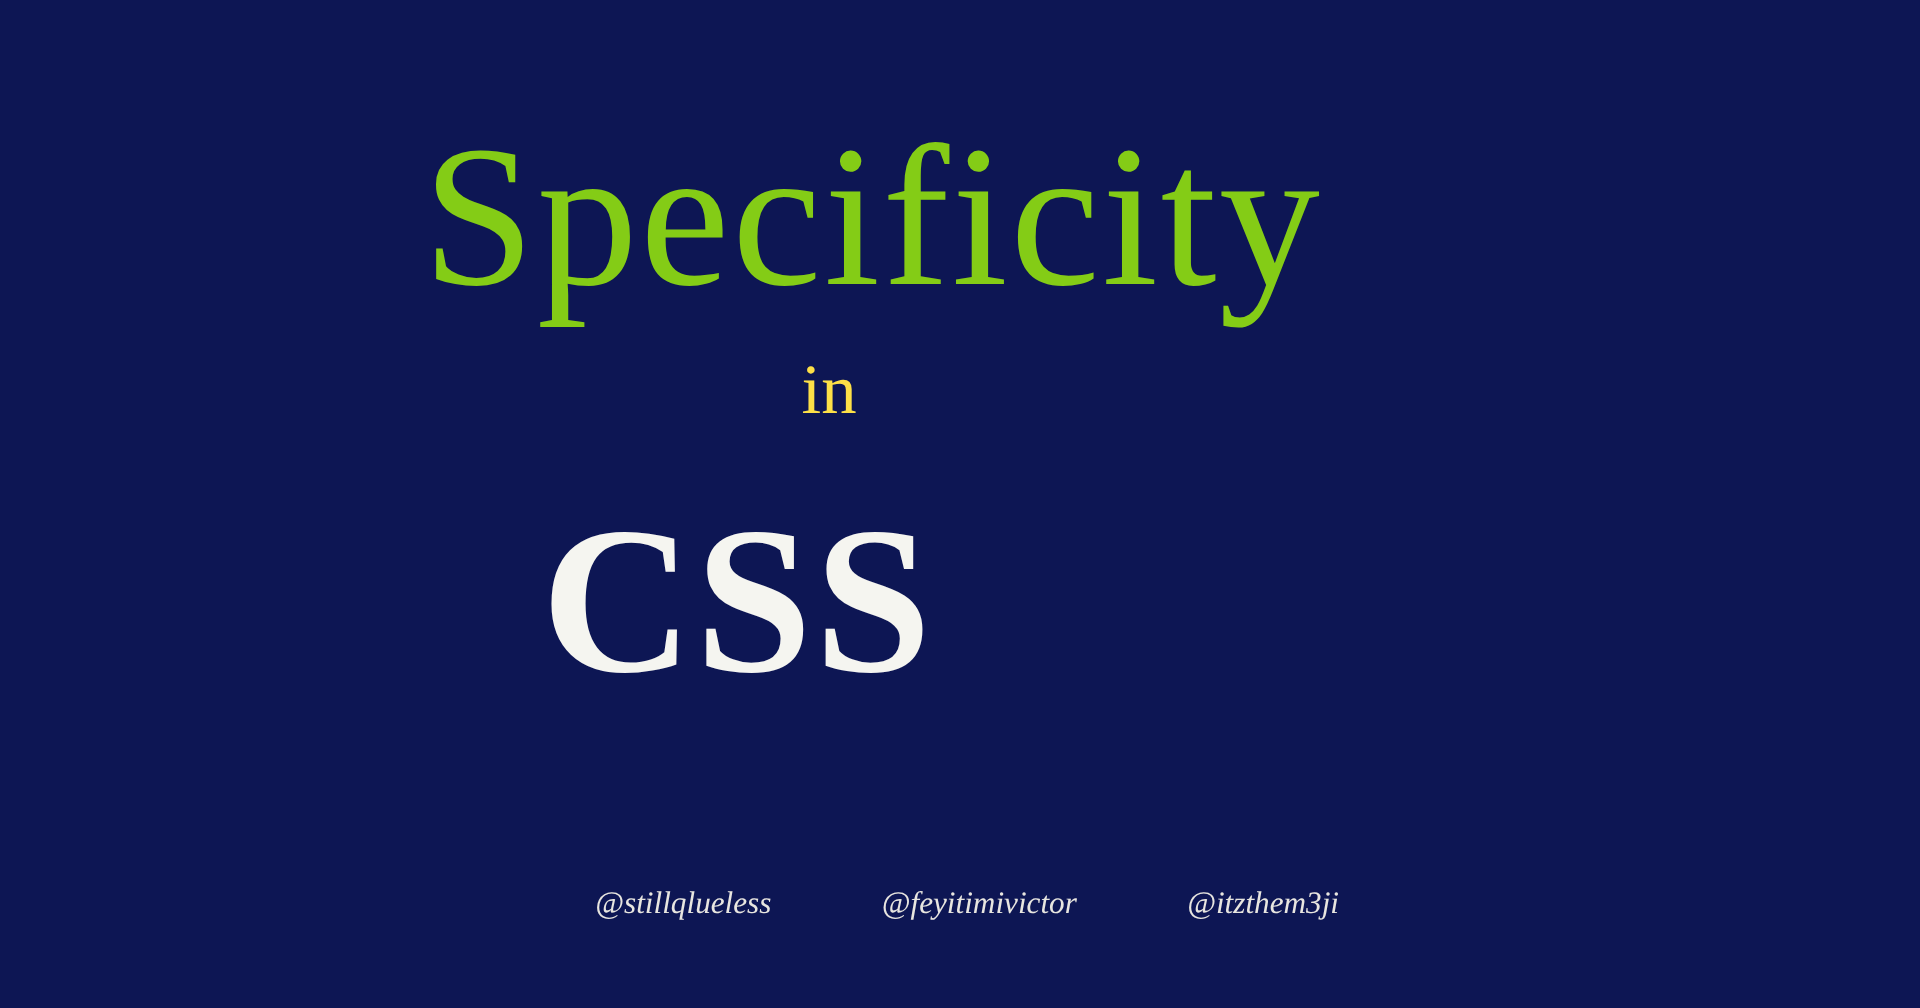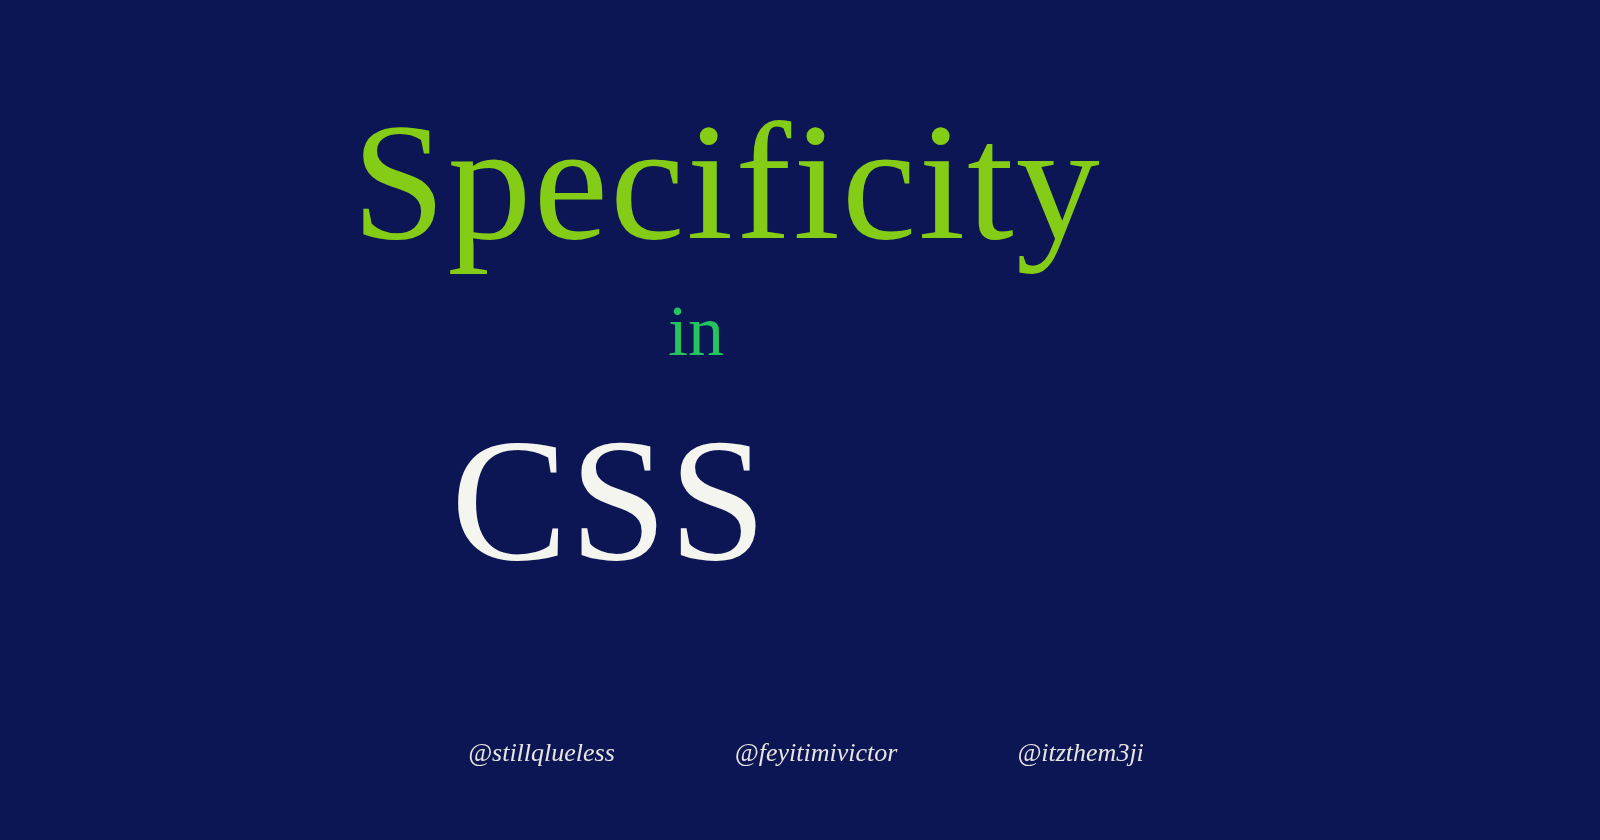--- a/index.html
+++ b/index.html
@@ -21,41 +21,41 @@
       left: 352px;
       font-size: 168px;
       color: #84cc16;
       font-weight: 400;
       letter-spacing: 2px;
     }
     .title-word-2 {
       position: absolute;
       top: 290px;
       left: 668px;
-      font-size: 72px;
-      color: #22c55e;
+      font-size: 59px;
+      color: #fde047;
       font-weight: 400;
     }
     .title-word-3 {
       position: absolute;
       top: 400px;
       left: 451px;
       font-size: 175px;
       color: #f5f5f0;
-      font-weight: 400;
+      font-weight: 700;
       letter-spacing: 2px;
     }
     .handles {
       position: absolute;
       bottom: 72px;
       left: 0;
       width: 100%;
       display: flex;
       justify-content: center;
-      gap: 120px;
+      gap: 92px;
       padding-left: 12px;
     }
     .handle {
       font-size: 26px;
       color: #e8e6e0;
       font-style: italic;
       font-family: Georgia, 'Times New Roman', serif;
     }
   </style>
 </head>

